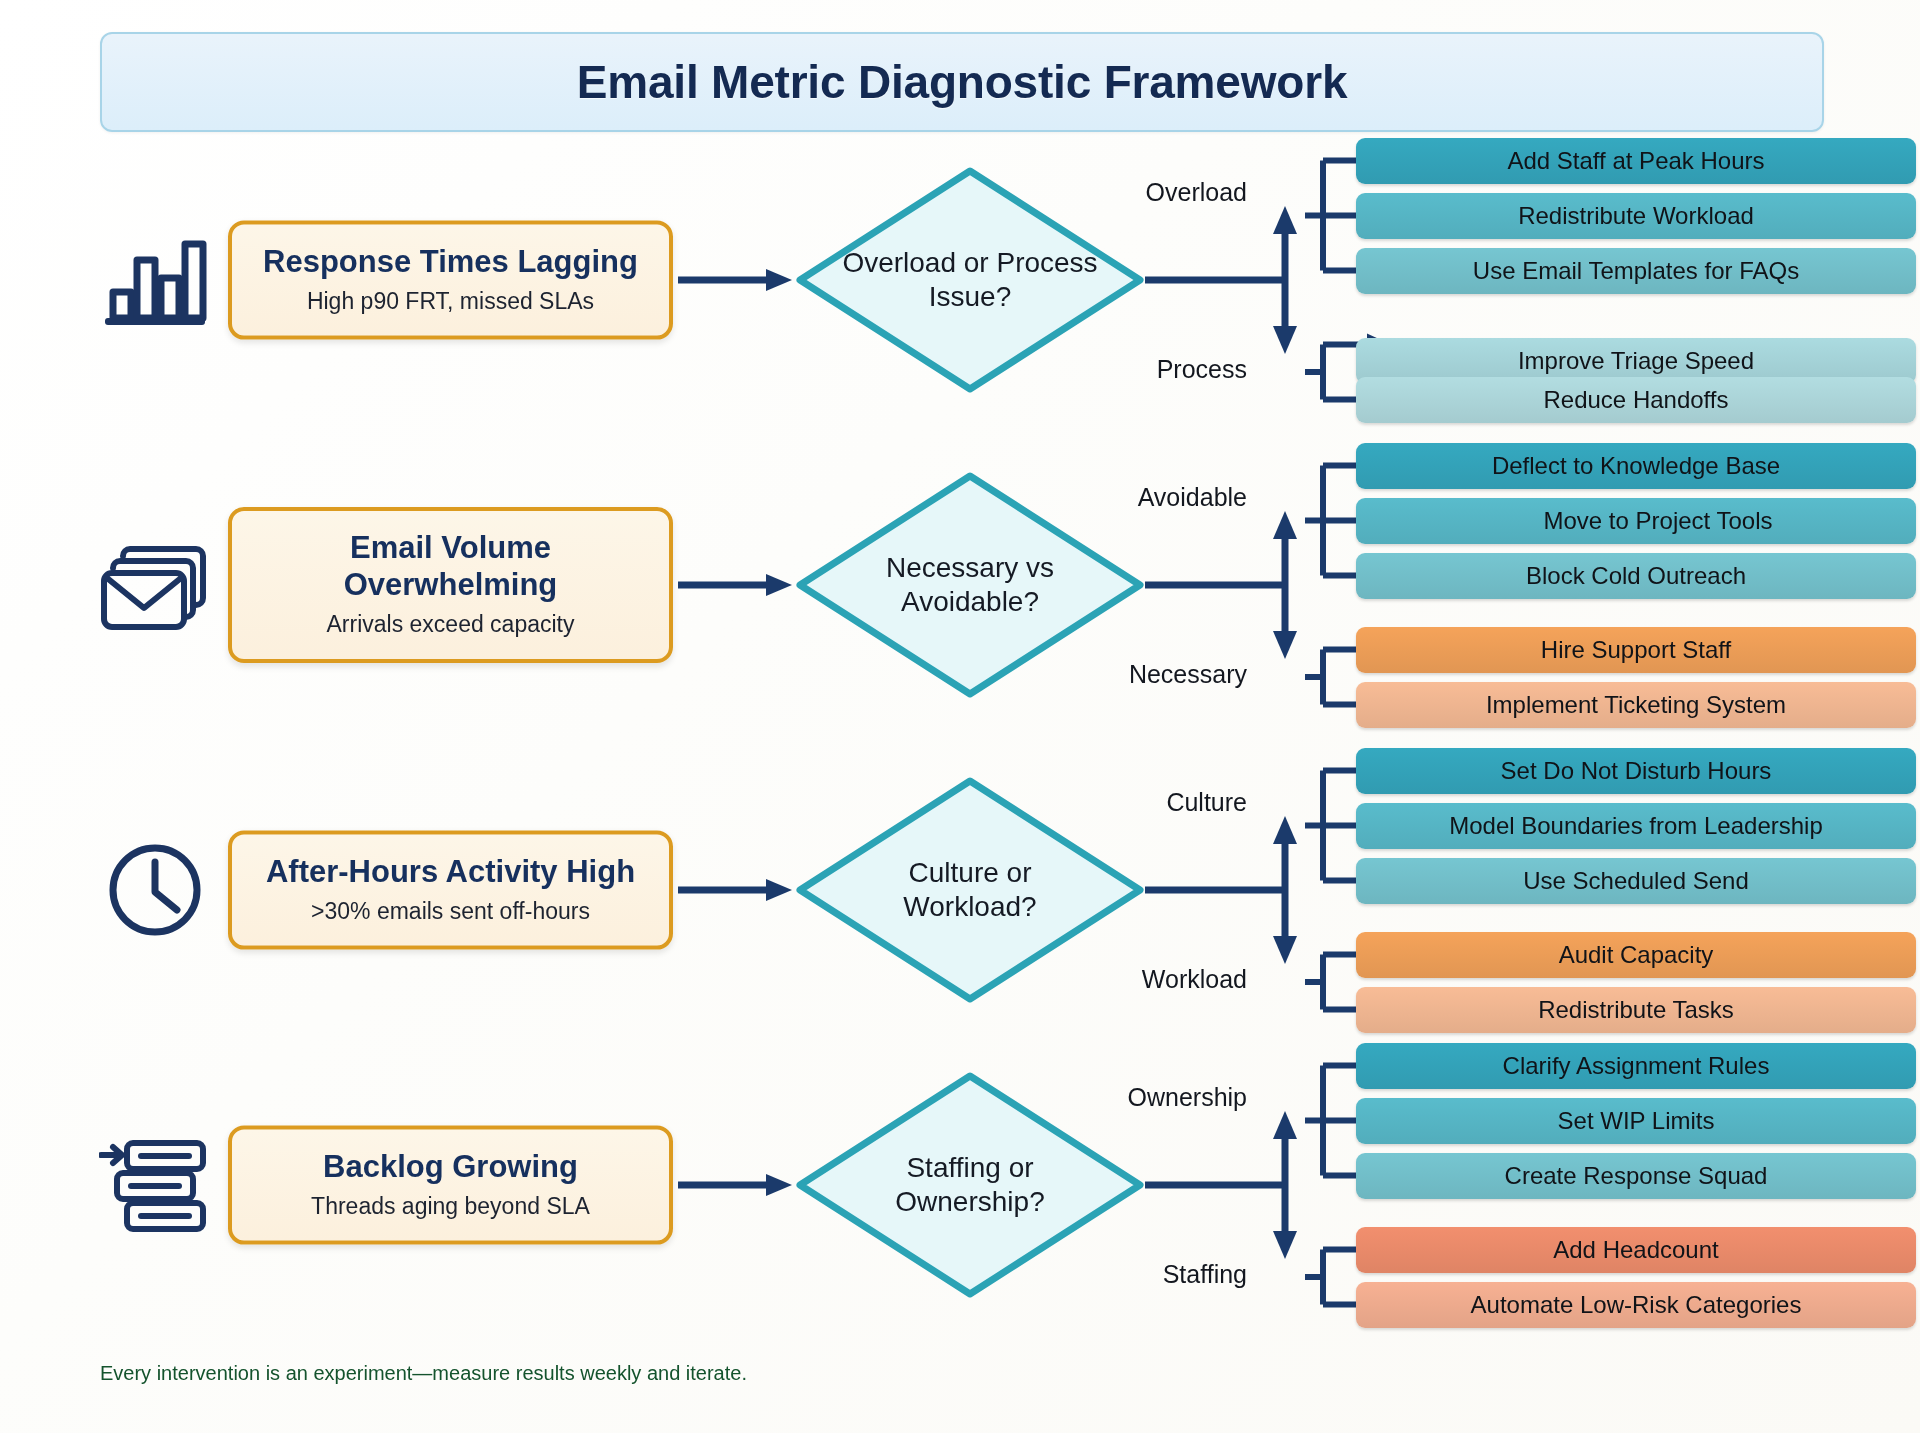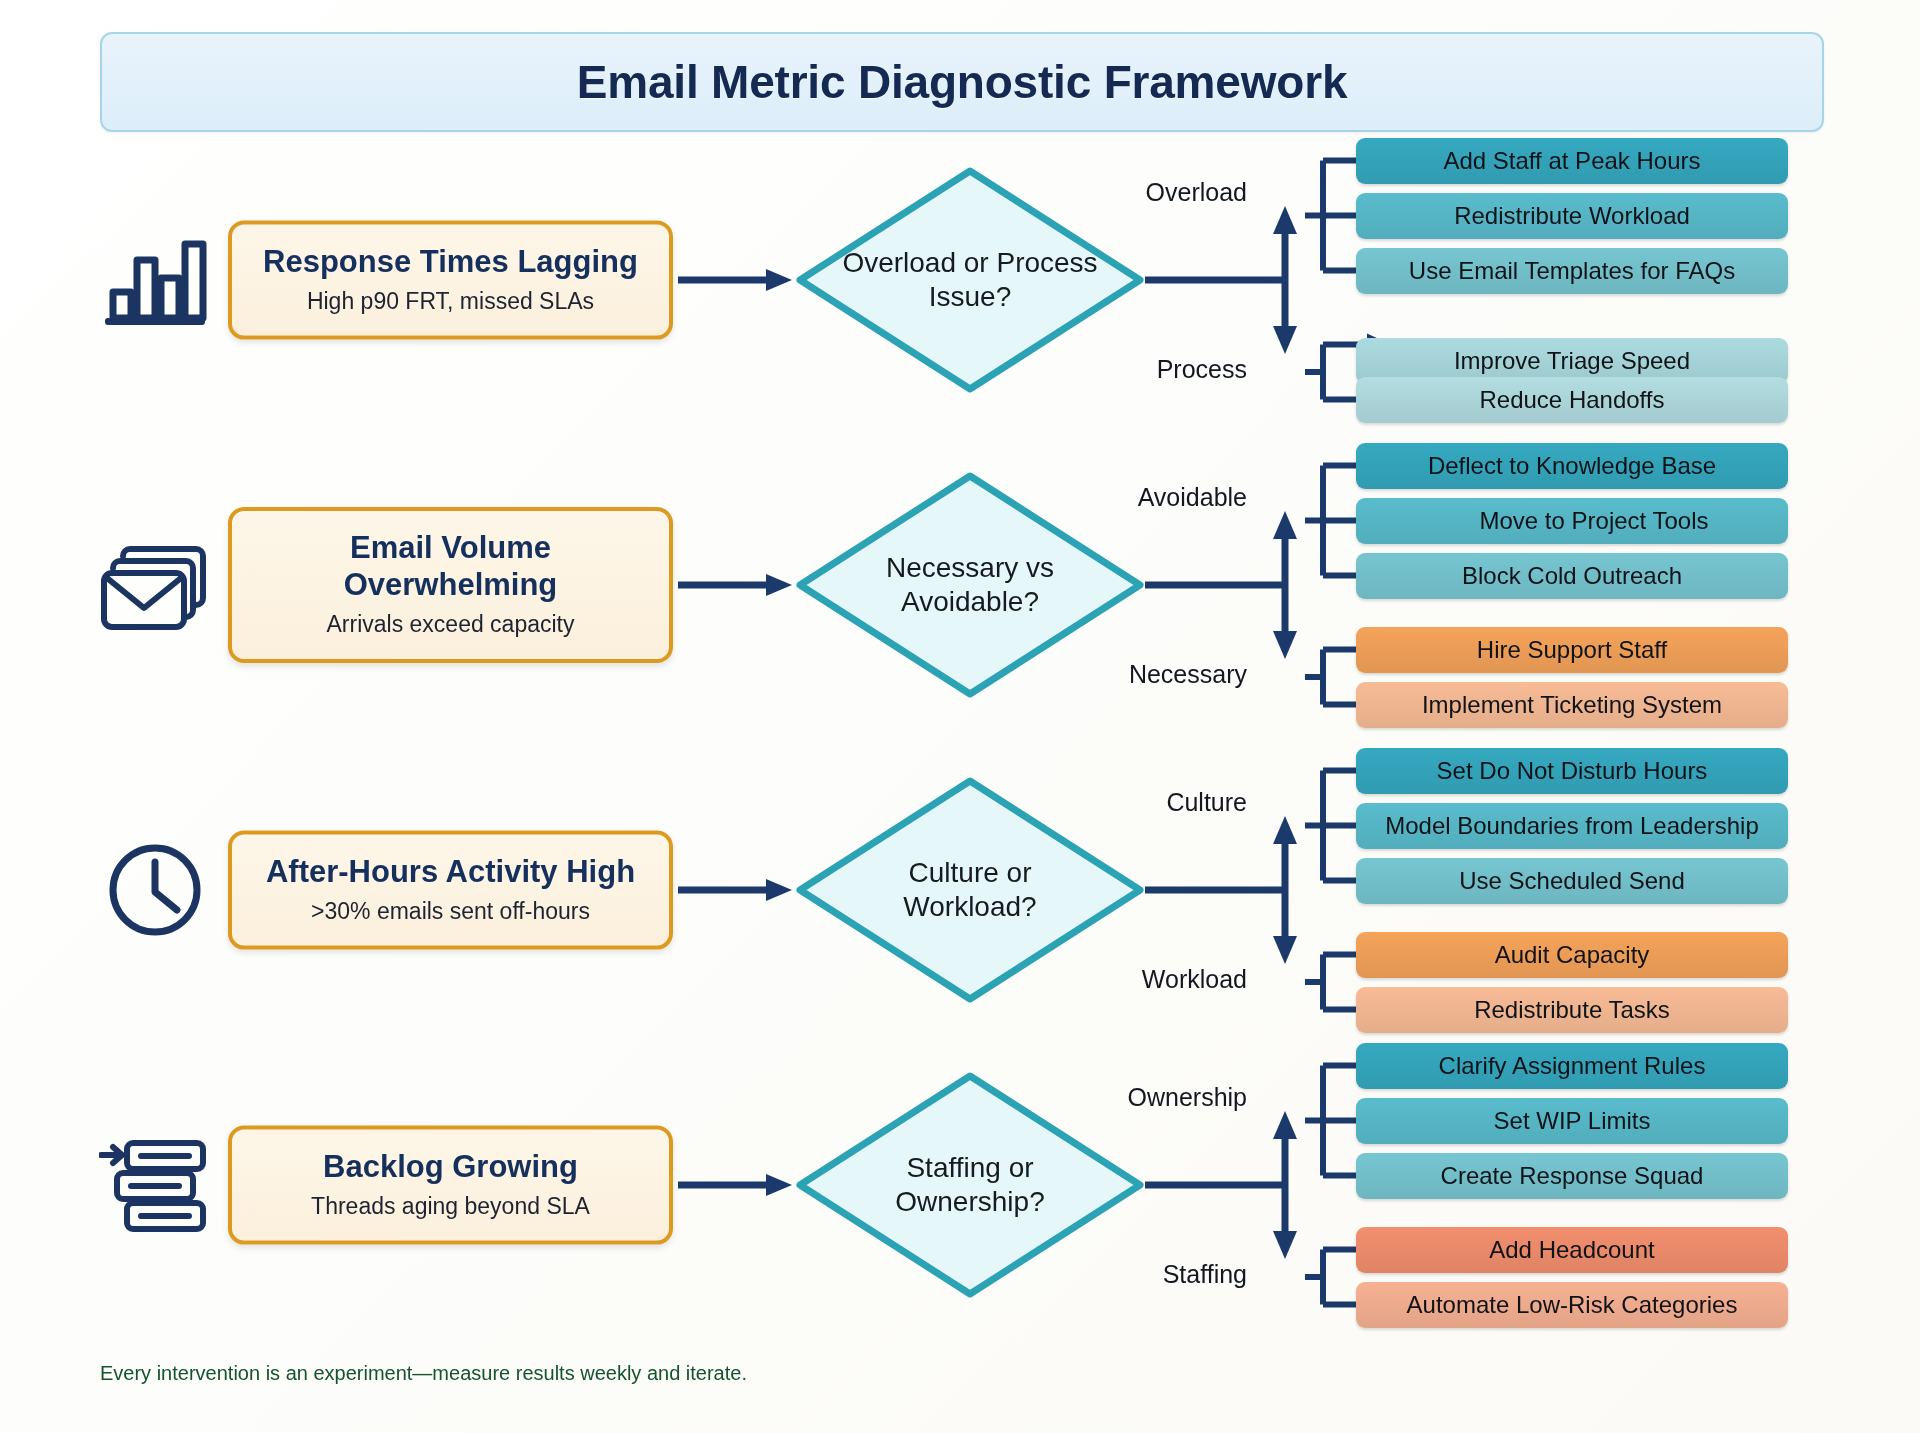--- a/index.html
+++ b/index.html
@@ -116,21 +116,21 @@
   .fan { position: absolute; left: 1305px; top: 0; width: 110px; height: 100%; }
 
   
   .actions {
     position: absolute;
     left: 1356px; top: 0;
     width: 484px; height: 100%;
   }
   .action-box {
     position: absolute;
-    left: 0; width: 432px; height: 46px;
+    left: 0; width: 560px; height: 46px;
     border-radius: 9px;
     display: flex; align-items: center; justify-content: center;
     font-size: 24px; color: #101318;
     box-shadow: 0 2px 3px rgba(0,0,0,0.14);
     box-sizing: border-box;
     white-space: nowrap;
   }
 
   
 

